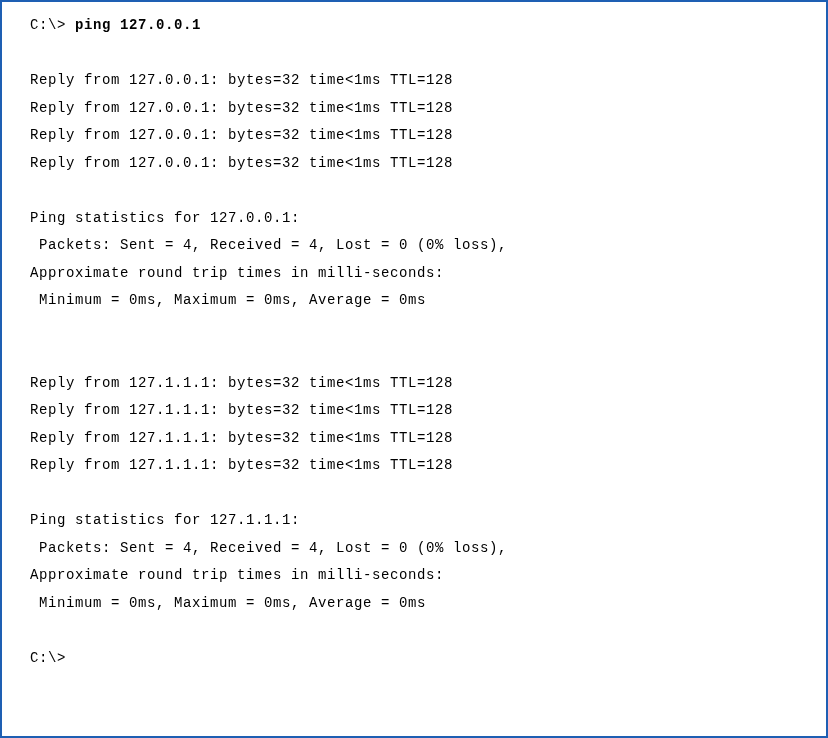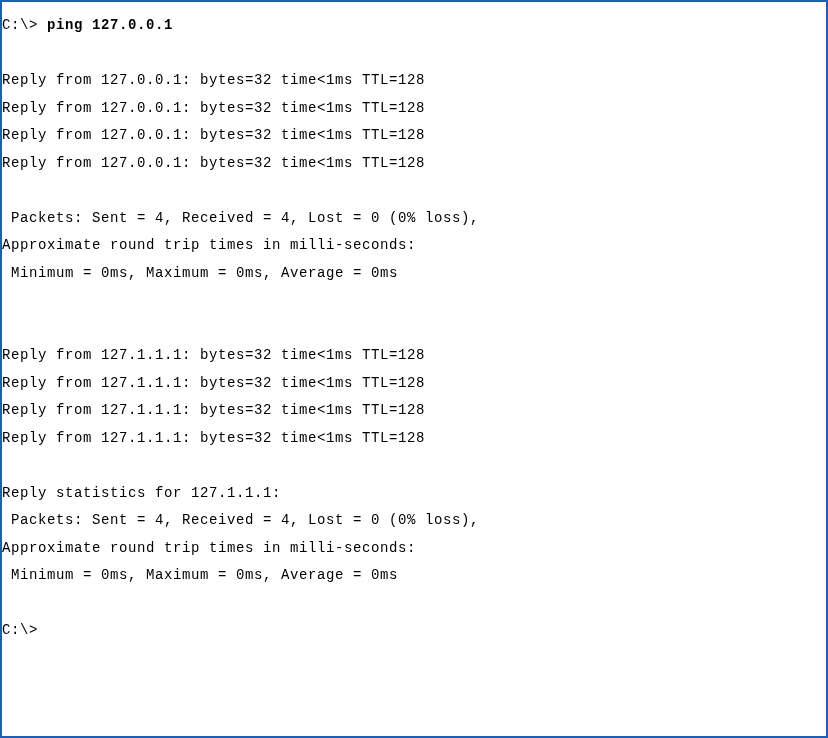--- a/index.html
+++ b/index.html
@@ -12,21 +12,21 @@
       padding: 0;
       font-family: "Courier New", Courier, monospace;
       font-size: 14px;
       color: #000000;
     }
     .terminal {
       width: 828px;
       height: 738px;
       border: 2px solid #1e5fb3;
       background: #ffffff;
-      padding: 10px 0;
+      padding: 10px 28px;
       line-height: 27.5px;
       letter-spacing: 0.6px;
     }
     .line {
       white-space: pre;
       min-height: 27.5px;
     }
     .prompt {
       display: inline;
     }
@@ -40,30 +40,31 @@
 
 <div class="terminal">
   <div id="terminal-content">
       <div class="line"><span class="prompt">C:\&gt; </span><span class="cmd">ping 127.0.0.1</span></div>
       <div class="line"><span></span></div>
       <div class="line"><span>Reply from 127.0.0.1: bytes=32 time&lt;1ms TTL=128</span></div>
       <div class="line"><span>Reply from 127.0.0.1: bytes=32 time&lt;1ms TTL=128</span></div>
       <div class="line"><span>Reply from 127.0.0.1: bytes=32 time&lt;1ms TTL=128</span></div>
       <div class="line"><span>Reply from 127.0.0.1: bytes=32 time&lt;1ms TTL=128</span></div>
       <div class="line"><span></span></div>
+      <div class="line"><span>Ping statistics for 127.0.0.1:</span></div>
       <div class="line"><span> Packets: Sent = 4, Received = 4, Lost = 0 (0% loss),</span></div>
       <div class="line"><span>Approximate round trip times in milli-seconds:</span></div>
       <div class="line"><span> Minimum = 0ms, Maximum = 0ms, Average = 0ms</span></div>
       <div class="line"><span></span></div>
       <div class="line"><span></span></div>
       <div class="line"><span>Reply from 127.1.1.1: bytes=32 time&lt;1ms TTL=128</span></div>
       <div class="line"><span>Reply from 127.1.1.1: bytes=32 time&lt;1ms TTL=128</span></div>
       <div class="line"><span>Reply from 127.1.1.1: bytes=32 time&lt;1ms TTL=128</span></div>
       <div class="line"><span>Reply from 127.1.1.1: bytes=32 time&lt;1ms TTL=128</span></div>
       <div class="line"><span></span></div>
-      <div class="line"><span>Reply statistics for 127.1.1.1:</span></div>
+      <div class="line"><span>Ping statistics for 127.1.1.1:</span></div>
       <div class="line"><span> Packets: Sent = 4, Received = 4, Lost = 0 (0% loss),</span></div>
       <div class="line"><span>Approximate round trip times in milli-seconds:</span></div>
       <div class="line"><span> Minimum = 0ms, Maximum = 0ms, Average = 0ms</span></div>
       <div class="line"><span></span></div>
       <div class="line"><span class="prompt">C:\&gt;</span><span class="cmd"></span></div>
     </div>
 </div>
 
 </body></html>

